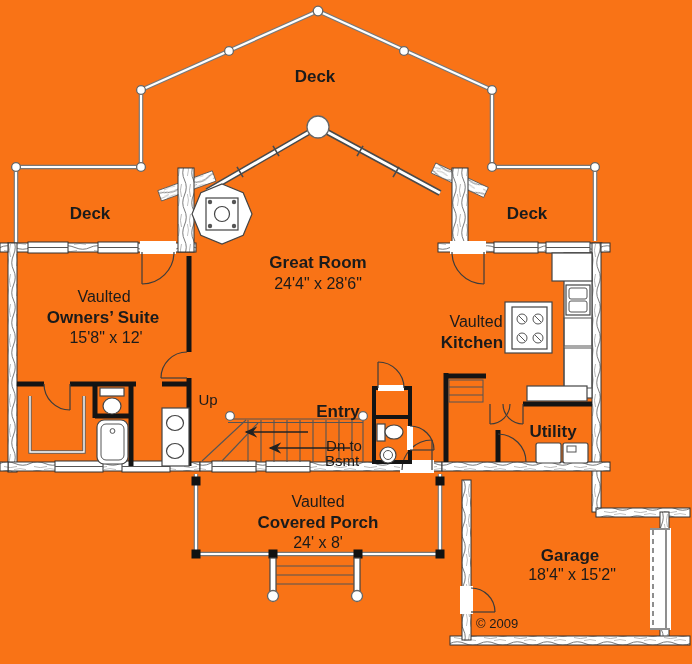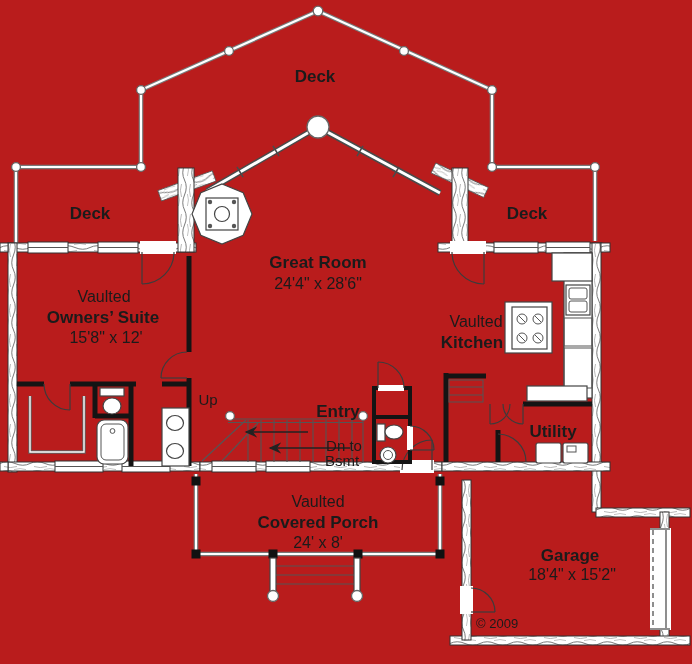--- a/index.html
+++ b/index.html
@@ -1,16 +1,16 @@
 <!DOCTYPE html>
 <html><head>
 <meta charset="utf-8">
 <style>
   html,body{margin:0;padding:0;background:#fff;}
-  .stage{position:relative;width:692px;height:664px;background:#b91c1c;overflow:hidden;
+  .stage{position:relative;width:692px;height:664px;background:#f97316;overflow:hidden;
          font-family:"Liberation Sans",sans-serif;}
   svg{display:block;}
   .rail{stroke:#787878;stroke-width:4.6;fill:none;stroke-linejoin:round;}
   .railc{stroke:#ffffff;stroke-width:2.2;fill:none;stroke-linejoin:round;}
   .post{fill:#ffffff;stroke:#666666;stroke-width:1.3;}
   .prow{stroke:#4a4a4a;stroke-width:6;fill:none;stroke-linejoin:round;}
   .prowc{stroke:#ffffff;stroke-width:3;fill:none;stroke-linejoin:round;}
   .wallrect{stroke:#333333;stroke-width:1;}
   .iw{stroke:#141414;stroke-width:5;fill:none;}
   .iw4{stroke:#141414;stroke-width:4;fill:none;}

